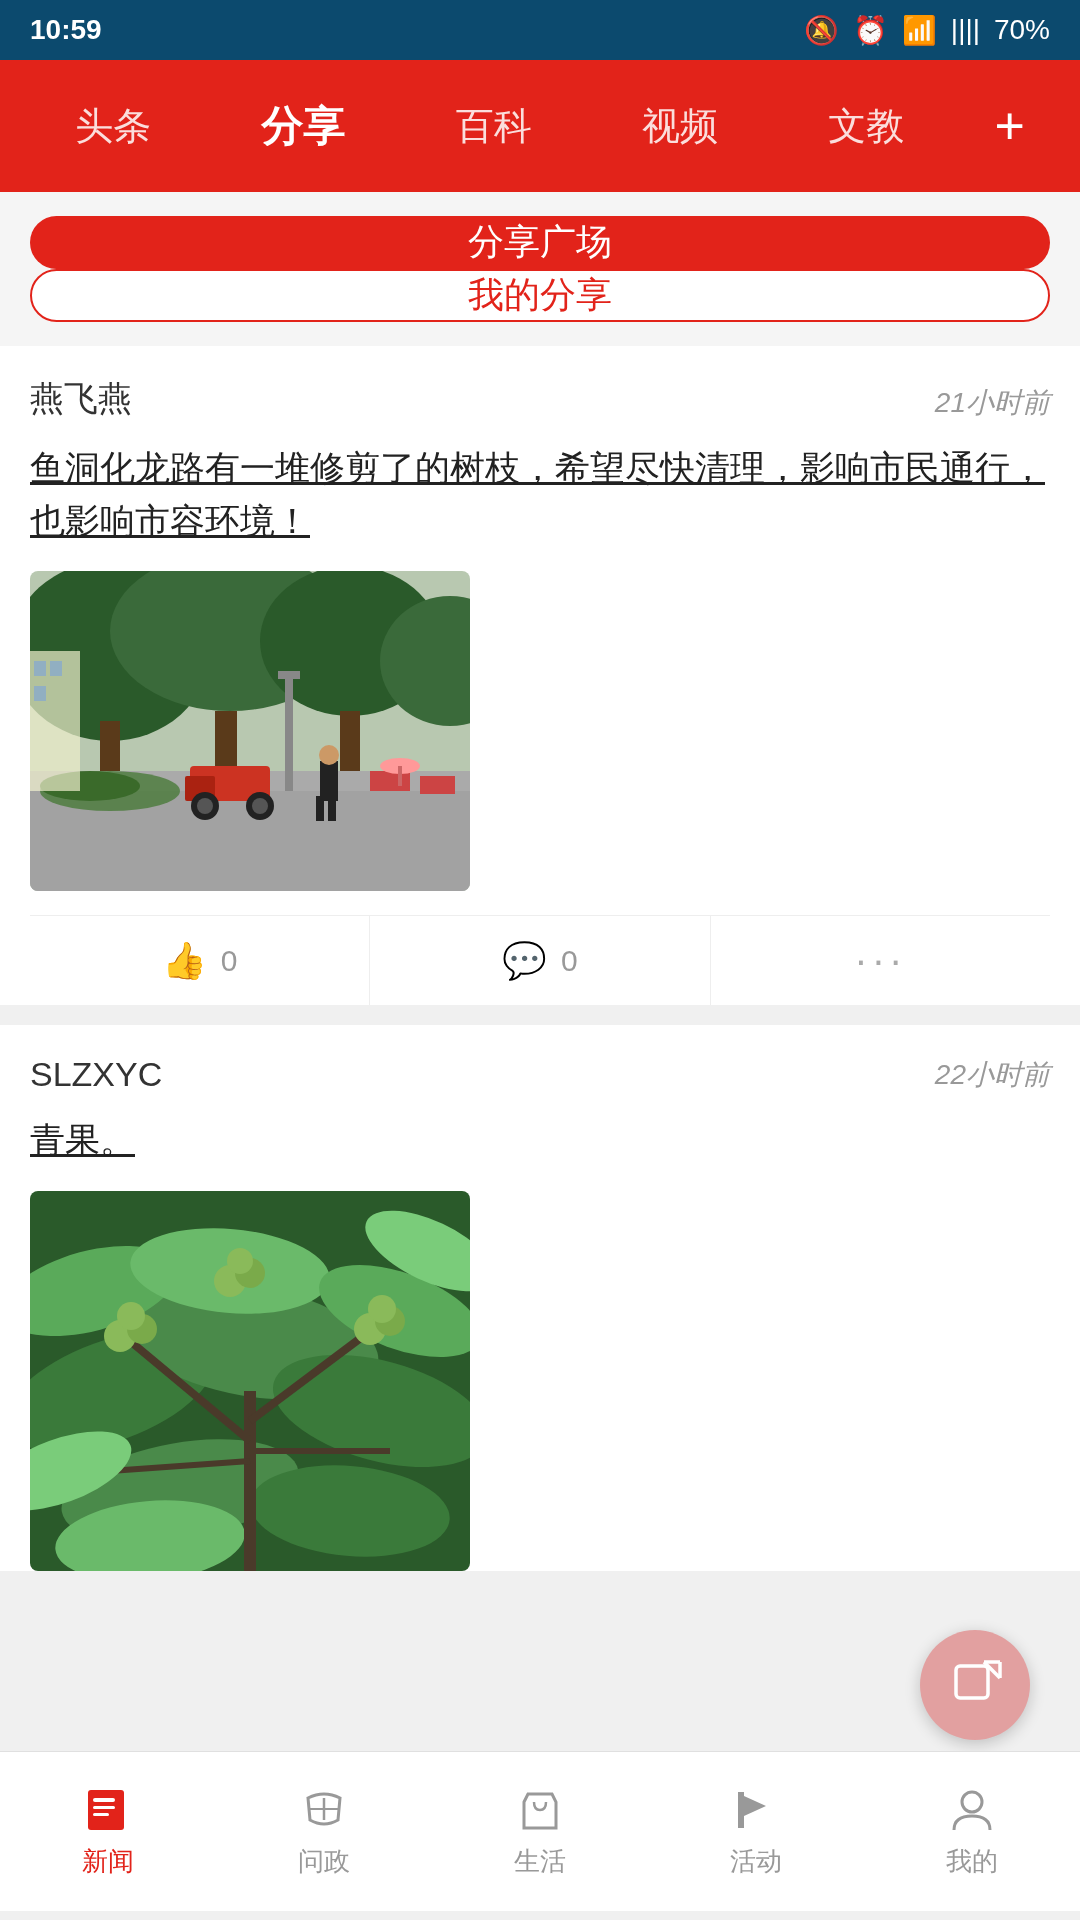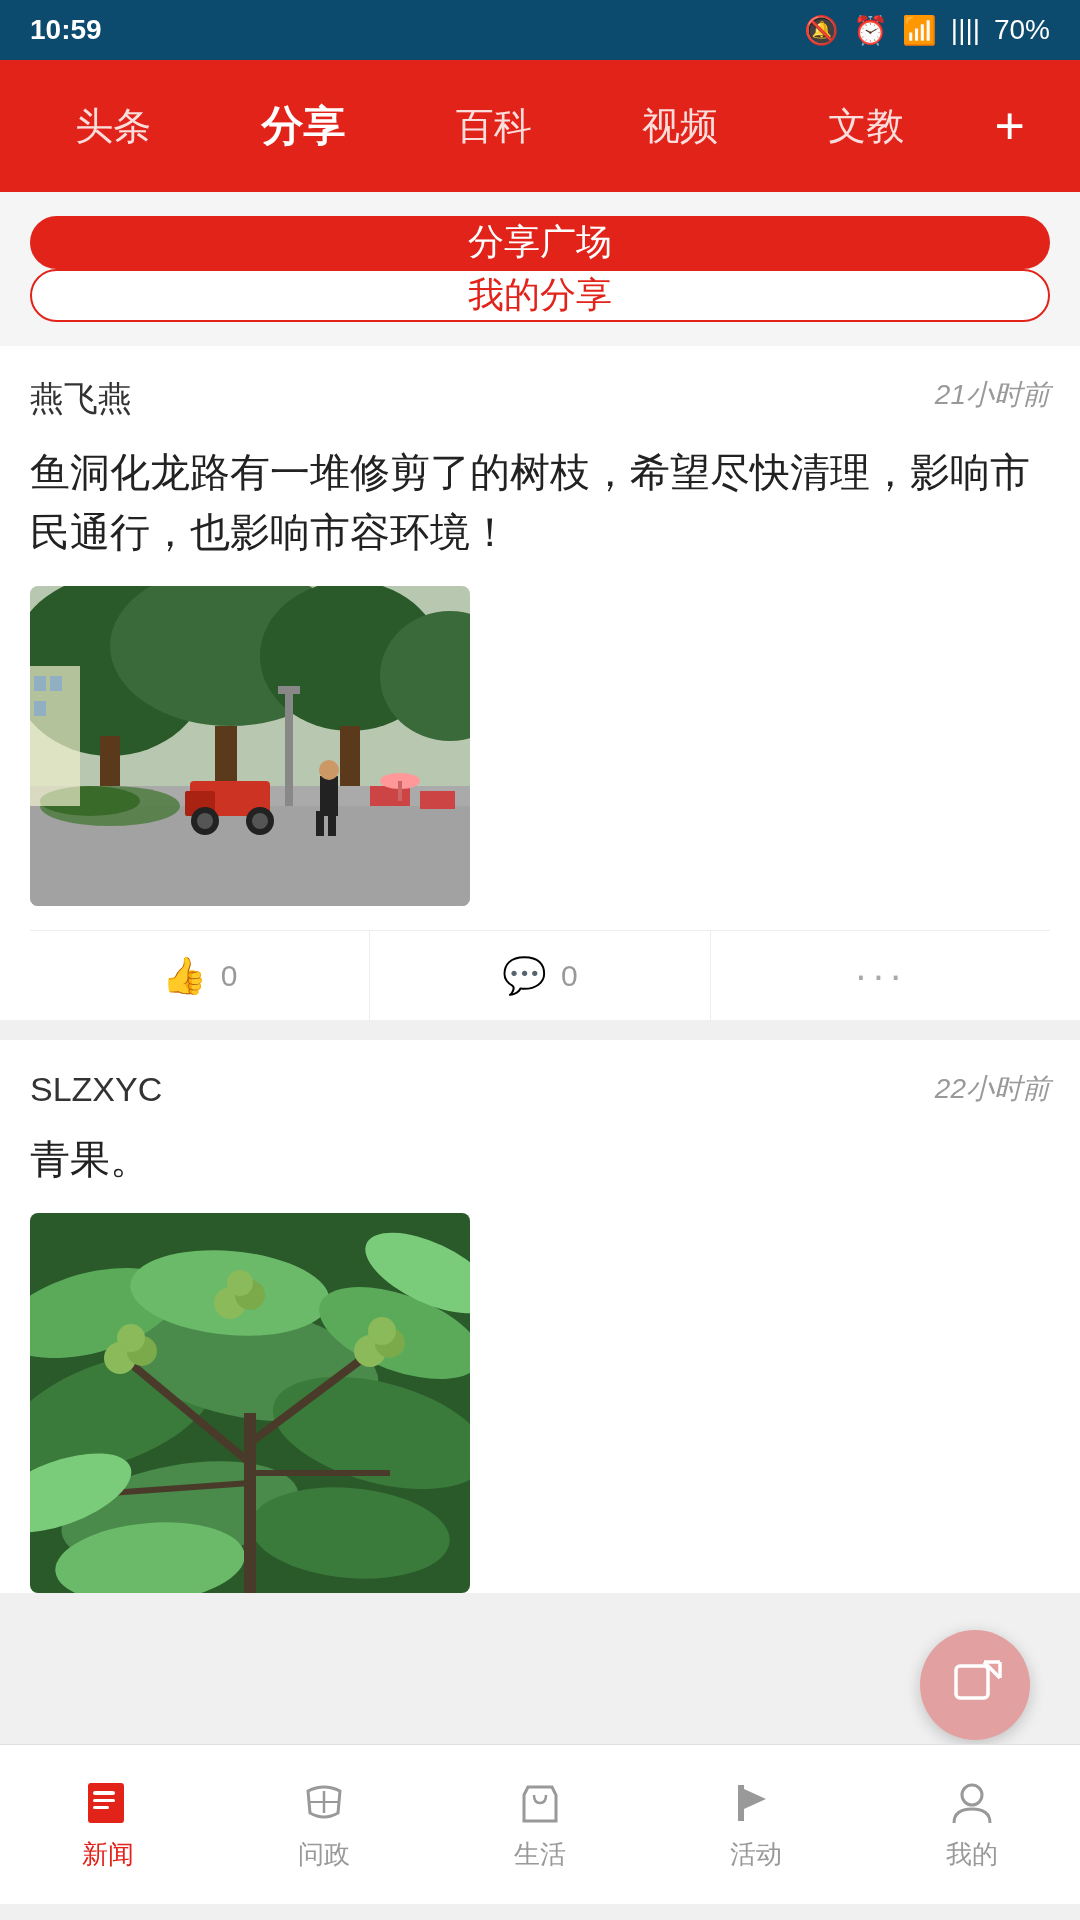--- a/index.html
+++ b/index.html
@@ -90,39 +90,40 @@
     }
 
     
     .post-card {
       background: #fff;
       padding: 30px 30px 0 30px;
     }
     .post-header {
       display: flex;
       justify-content: space-between;
-      align-items: flex-start;
+      align-items: flex-end;
       margin-bottom: 20px;
       gap: 44px;
     }
     .post-author {
       font-size: 34px;
       color: #333;
       font-weight: 500;
     }
     .post-time {
       font-size: 28px;
       color: #999;
       font-style: italic;
     }
     .post-content {
-      font-size: 40px;
+      font-size: 35px;
       color: #222;
       line-height: 1.5;
       margin-bottom: 24px;
+      text-decoration: underline;
     }
     .post-image {
       width: 440px;
       height: 320px;
       border-radius: 8px;
       overflow: hidden;
       margin-bottom: 0;
     }
 
     
@@ -192,21 +193,21 @@
       display: flex;
       align-items: center;
       justify-content: center;
       cursor: pointer;
       box-shadow: 0 4px 16px rgba(0,0,0,0.2);
     }
 
     
     .bottom-nav {
       position: fixed;
-      bottom: 16px;
+      bottom: 9px;
       left: 0;
       width: 1080px;
       height: 160px;
       background: #fff;
       border-top: 1px solid #e0e0e0;
       display: flex;
       align-items: center;
       justify-content: space-around;
     }
     .bottom-nav-item {

